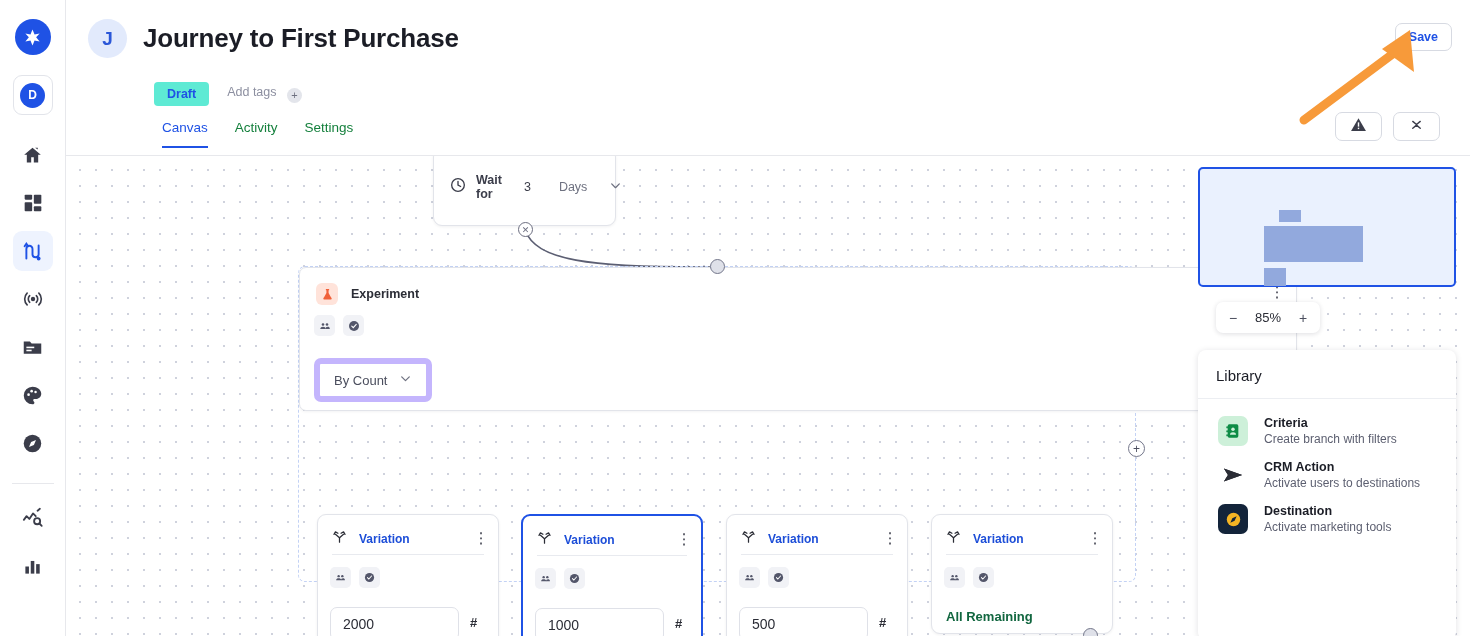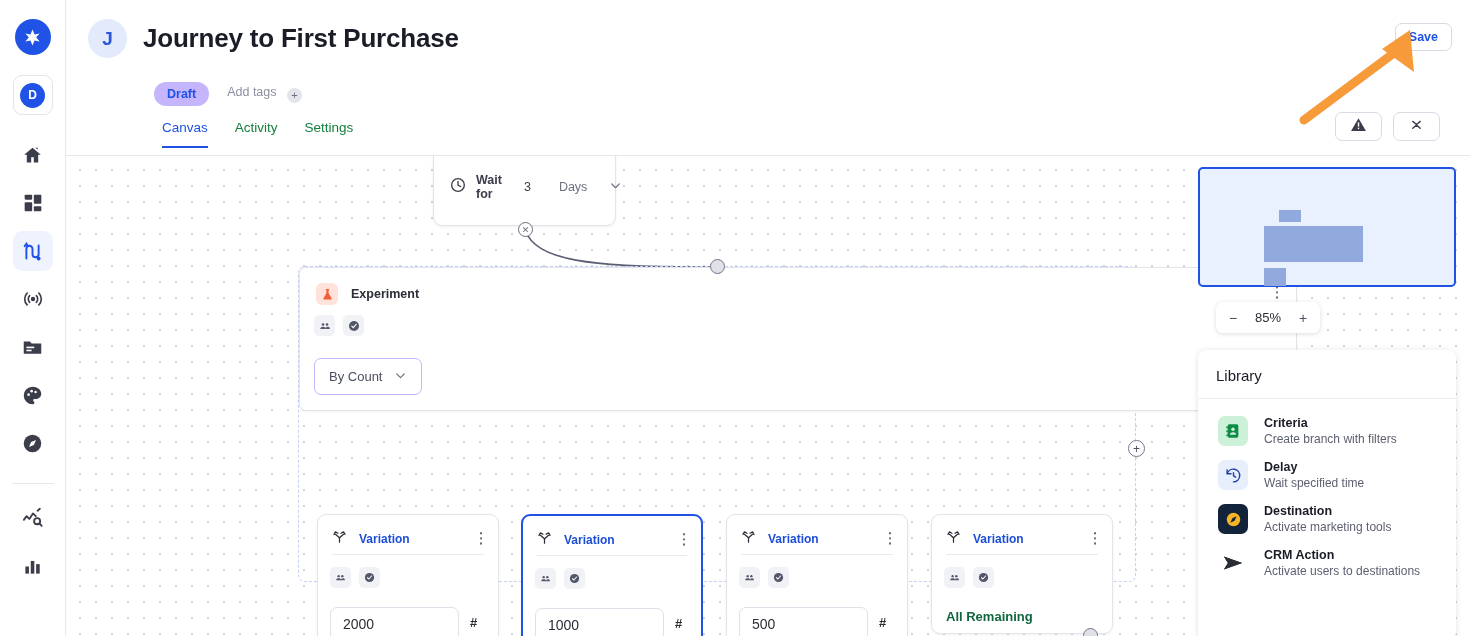--- a/index.html
+++ b/index.html
@@ -52,22 +52,22 @@
   }
   .title-row { position: absolute; left: 22px; top: 19px; display: flex; align-items: center; }
   .journey-avatar {
     width: 39px; height: 39px; border-radius: 50%; background: #e2eafc;
     color: #2b57d8; font-size: 19px; font-weight: bold;
     display: flex; align-items: center; justify-content: center;
   }
   .journey-title { margin-left: 16px; font-size: 26px; font-weight: bold; letter-spacing: -0.2px; color: #1b1d26; }
   .meta-row { position: absolute; left: 88px; top: 82px; display: flex; align-items: center; }
   .status-pill {
-    background: #c4b5fd; color: #1f52e5; font-size: 12.5px; font-weight: bold;
-    padding: 5px 13px; border-radius: 12px;
+    background: #5eead4; color: #1f52e5; font-size: 12.5px; font-weight: bold;
+    padding: 5px 13px; border-radius: 4px;
   }
   .add-tags { margin-left: 18px; font-size: 12.5px; color: #8c8fa0; }
   .add-tags-btn {
     display: inline-flex; align-items: center; justify-content: center;
     width: 15px; height: 15px; border-radius: 50%; background: #e3e5eb;
     color: #6e7180; font-size: 11px; margin-left: 7px; vertical-align: -3px;
   }
   .tabs { position: absolute; left: 96px; top: 120px; display: flex; gap: 27px; }
   .tab { font-size: 13.5px; color: #15803d; padding-bottom: 11px; }
   .tab.active { color: #1f52e5; font-weight: normal; border-bottom: 2px solid #1f52e5; }
@@ -149,21 +149,21 @@
     position: absolute; color: #3b3d4a; font-size: 15px; line-height: .7;
     letter-spacing: 0; writing-mode: vertical-rl; text-orientation: upright;
   }
   .mini-icons { position: absolute; left: 14px; top: 47px; display: flex; gap: 8px; }
   .mini-icon {
     width: 21px; height: 21px; border-radius: 5px; background: #f1f2f6;
     display: flex; align-items: center; justify-content: center; color: #53566a;
   }
   .select-box {
     position: absolute; left: 14px; top: 90px;
-    border: 1px solid #c4b5fd; background: #fff; border-radius: 7px;
+    border: 6px solid #c4b5fd; background: #fff; border-radius: 7px;
     height: 37px; padding: 16px 14px; display: flex; align-items: center; gap: 12px;
     font-size: 13px; color: #4b4e5e;
   }
 
   
   .var-card {
     position: absolute; top: 247px; width: 182px; height: 142px;
     background: #fff; border: 1px solid #e2e4ea; border-radius: 9px;
     box-shadow: 0 1px 3px rgba(20,24,40,.06);
   }
@@ -597,57 +597,44 @@
                 <rect x="2" y="11" width="2.4" height="3" rx="1" fill="#0e8c46"></rect>
                 <rect x="2" y="17" width="2.4" height="3" rx="1" fill="#0e8c46"></rect>
               </svg>
           </div>
           <div>
             <div class="lib-name">Criteria</div>
             <div class="lib-desc">Create branch with filters</div>
           </div>
         </div>
 
-        <div class="lib-item">
-          <div class="lib-ico delay">
-            <svg width="17" height="17" viewBox="0 0 24 24" fill="none" stroke="#1f3ea8" stroke-width="2" stroke-linecap="round" stroke-linejoin="round">
-                <path d="M3.2 9.2A9 9 0 1112 21"></path>
-                <path d="M3 4v5.5h5.5"></path>
-                <path d="M12 8v4.4l3 1.8"></path>
-              </svg>
-          </div>
-          <div>
-            <div class="lib-name">Delay</div>
-            <div class="lib-desc">Wait specified time</div>
-          </div>
-        </div>
-
-        <div class="lib-item">
-          <div class="lib-ico destination">
-            <svg width="19" height="19" viewBox="0 0 24 24">
-                <circle cx="12" cy="12" r="8.5" fill="#f5b524"></circle>
-                <path d="M16 8l-2.6 5.6L8 16l2.5-5.6z" fill="#13243a"></path>
-              </svg>
-          </div>
-          <div>
-            <div class="lib-name">Destination</div>
-            <div class="lib-desc">Activate marketing tools</div>
-          </div>
-        </div>
 
         <div class="lib-item">
           <div class="lib-ico crm">
             <svg width="22" height="22" viewBox="0 0 24 24" fill="#2b2d36">
                 <path d="M2 5l20 7-20 7 4.5-7z"></path>
                 <path d="M2 5l20 7-20 7 4.5-7z" fill="#2b2d36"></path>
                 <path d="M6.5 12H2l0 0z" fill="#fff"></path>
               </svg>
           </div>
           <div>
             <div class="lib-name">CRM Action</div>
             <div class="lib-desc">Activate users to destinations</div>
           </div>
         </div>
 
+        <div class="lib-item">
+          <div class="lib-ico destination">
+            <svg width="19" height="19" viewBox="0 0 24 24">
+                <circle cx="12" cy="12" r="8.5" fill="#f5b524"></circle>
+                <path d="M16 8l-2.6 5.6L8 16l2.5-5.6z" fill="#13243a"></path>
+              </svg>
+          </div>
+          <div>
+            <div class="lib-name">Destination</div>
+            <div class="lib-desc">Activate marketing tools</div>
+          </div>
+        </div>
+
       </div>
     </div>
   </div>
 </div>
 
 </body></html>

